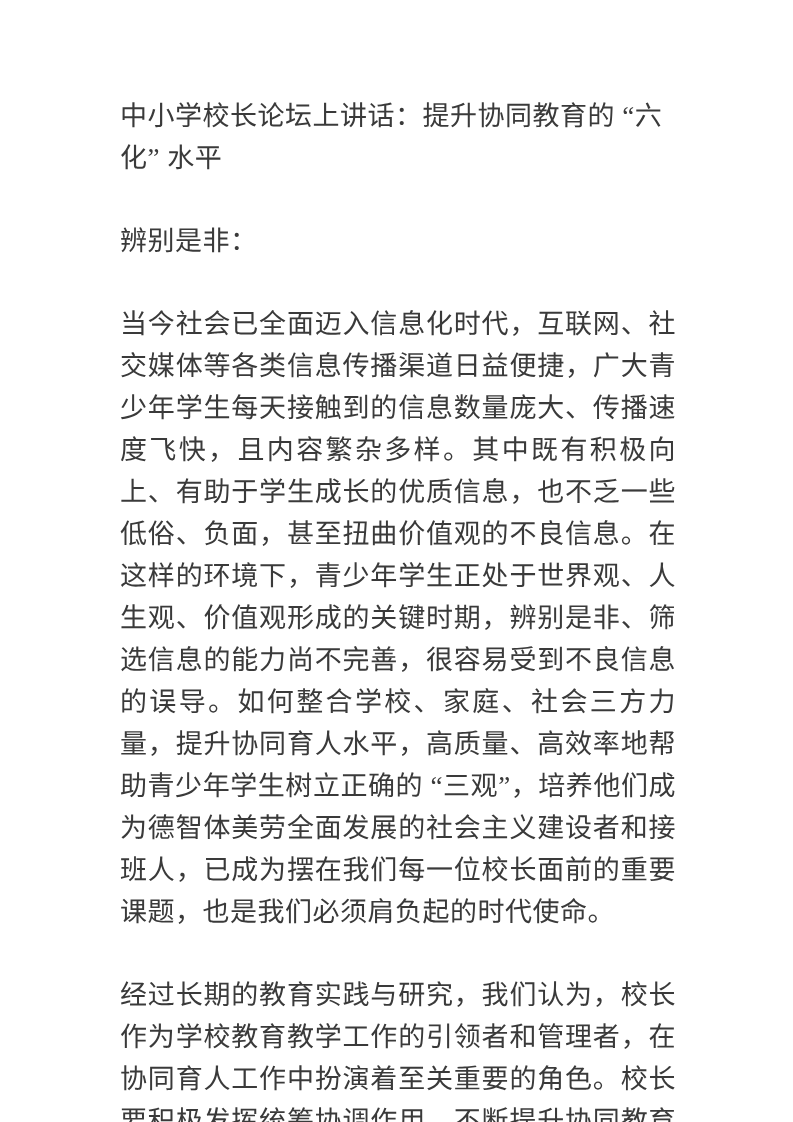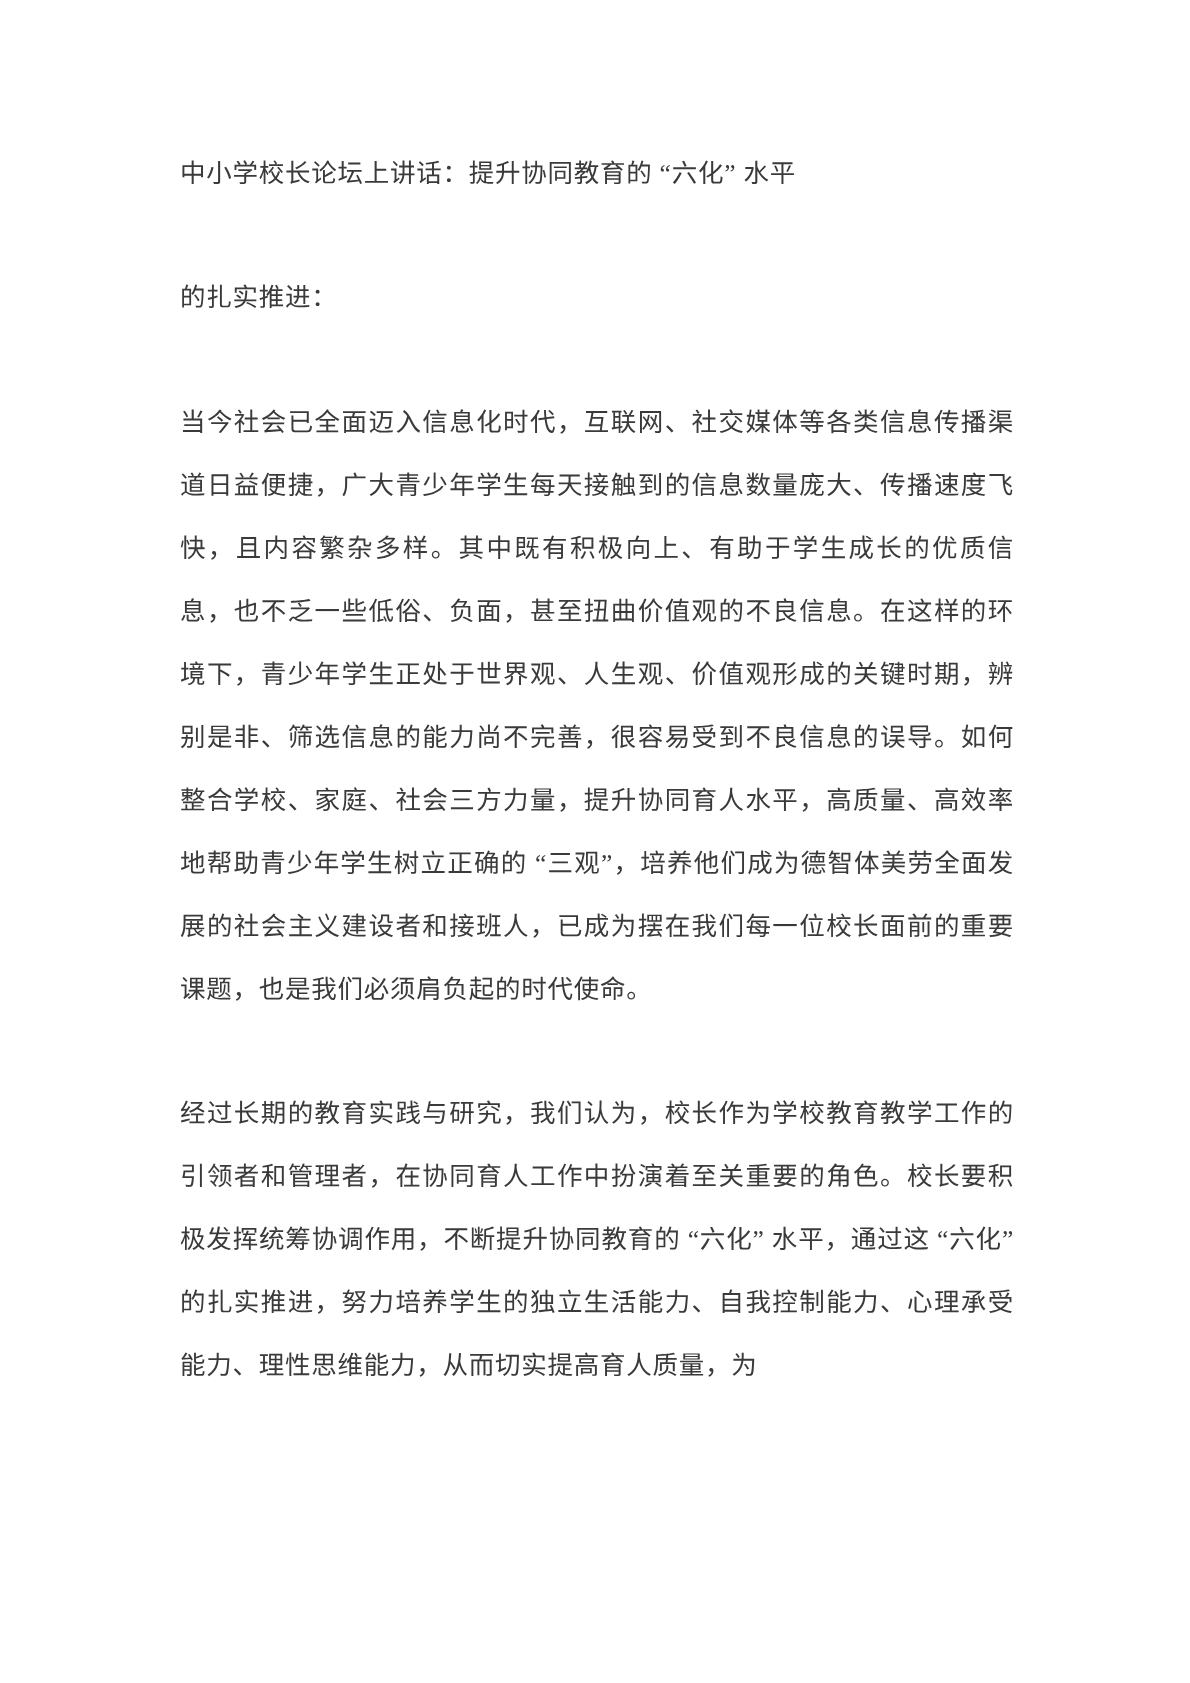--- a/index.html
+++ b/index.html
@@ -15,21 +15,21 @@
     color: #3a3a3a;
   }
   .page {
     box-sizing: border-box;
     width: 793px;
     height: 1122px;
     padding: 95px 117px 40px 120px;
     background: #ffffff;
   }
   .doc-block {
-    font-size: 17px;
+    font-size: 27px;
     line-height: 42px;
     margin: 0 0 41px 0;
     letter-spacing: 0.5px;
   }
   .doc-title {
     font-weight: normal;
   }
   .doc-paragraph {
     text-align: justify;
     text-justify: inter-ideograph;
@@ -37,19 +37,19 @@
   .doc-paragraph:last-child {
     margin-bottom: 0;
   }
 </style>
 </head>
 <body>
 
 <div class="page">
   <div class="doc-block doc-title">中小学校长论坛上讲话：提升协同教育的 “六化” 水平</div>
 
-  <div class="doc-block">的扎实推进：</div>
+  <div class="doc-block">辨别是非：</div>
 
 
   <div class="doc-block doc-paragraph">当今社会已全面迈入信息化时代，互联网、社交媒体等各类信息传播渠道日益便捷，广大青少年学生每天接触到的信息数量庞大、传播速度飞快，且内容繁杂多样。其中既有积极向上、有助于学生成长的优质信息，也不乏一些低俗、负面，甚至扭曲价值观的不良信息。在这样的环境下，青少年学生正处于世界观、人生观、价值观形成的关键时期，辨别是非、筛选信息的能力尚不完善，很容易受到不良信息的误导。如何整合学校、家庭、社会三方力量，提升协同育人水平，高质量、高效率地帮助青少年学生树立正确的 “三观”，培养他们成为德智体美劳全面发展的社会主义建设者和接班人，已成为摆在我们每一位校长面前的重要课题，也是我们必须肩负起的时代使命。</div>
 
   <div class="doc-block doc-paragraph">经过长期的教育实践与研究，我们认为，校长作为学校教育教学工作的引领者和管理者，在协同育人工作中扮演着至关重要的角色。校长要积极发挥统筹协调作用，不断提升协同教育的 “六化” 水平，通过这 “六化” 的扎实推进，努力培养学生的独立生活能力、自我控制能力、心理承受能力、理性思维能力，从而切实提高育人质量，为</div>
 </div>
 
 </body></html>

